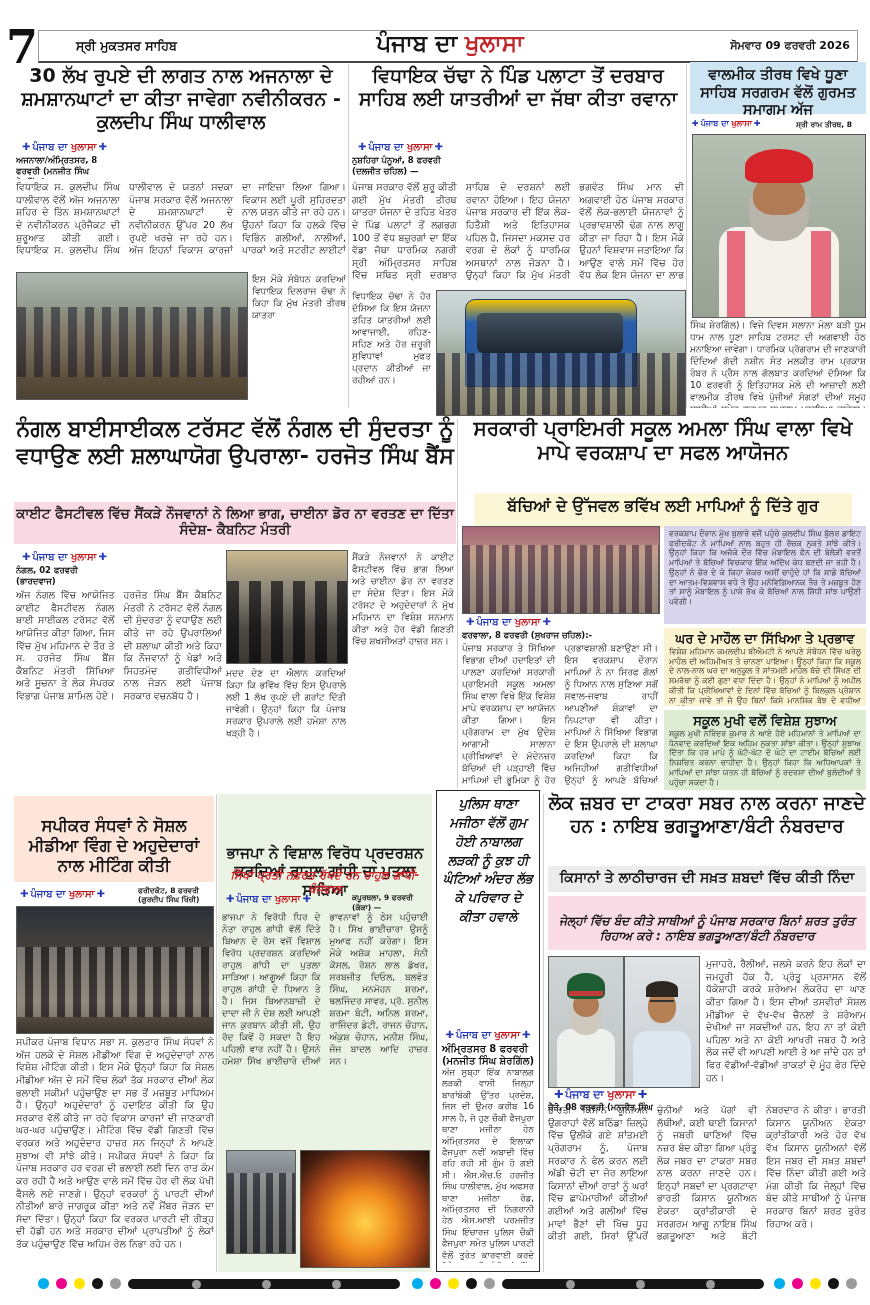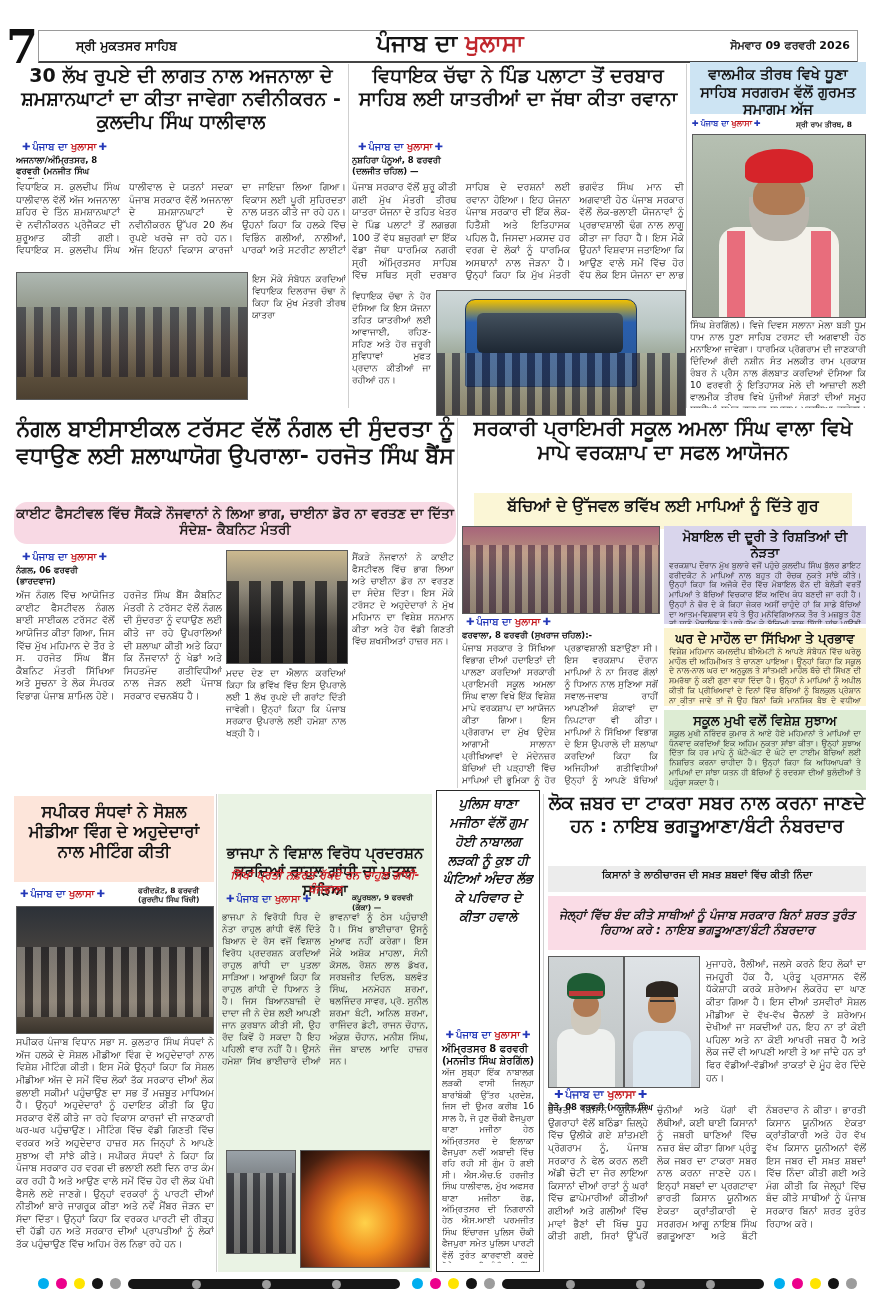--- a/index.html
+++ b/index.html
@@ -73,57 +73,56 @@
 <div class="photo" style="left:692px;top:134px;width:172px;height:182px;background:linear-gradient(180deg,#b6c0b2 0%,#a8b2a4 40%,#98a294 100%);">
   <div style="position:absolute;left:26px;top:92px;width:120px;height:90px;background:#f3f1ea;border-radius:18px 18px 0 0;"></div>
   <div style="position:absolute;left:34px;top:96px;width:104px;height:86px;background:linear-gradient(90deg,#e86d7c 0 18px,transparent 18px 84px,#e86d7c 84px 104px);"></div>
   <div style="position:absolute;left:56px;top:62px;width:60px;height:44px;background:#b9b4ab;border-radius:0 0 26px 26px;"></div>
   <div style="position:absolute;left:60px;top:40px;width:52px;height:40px;background:#b07b55;border-radius:50% 50% 40% 40%;"></div>
   <div style="position:absolute;left:52px;top:14px;width:68px;height:34px;background:#d6242a;border-radius:50% 50% 20% 20%;"></div>
 </div>
 <div class="abs body-txt" style="left:690px;top:320px;width:176px;height:88px;font-size:9px;">ਸਿੰਘ ਸ਼ੇਰਗਿੱਲ)। ਵਿਜੇ ਦਿਵਸ ਸਲਾਨਾ ਮੇਲਾ ਬੜੀ ਧੂਮ ਧਾਮ ਨਾਲ ਧੂਣਾ ਸਾਹਿਬ ਟਰਸਟ ਦੀ ਅਗਵਾਈ ਹੇਠ ਮਨਾਇਆ ਜਾਵੇਗਾ। ਧਾਰਮਿਕ ਪ੍ਰੋਗਰਾਮ ਦੀ ਜਾਣਕਾਰੀ ਦਿੰਦਿਆਂ ਗੱਦੀ ਨਸ਼ੀਨ ਸੰਤ ਮਲਕੀਤ ਰਾਮ ਪ੍ਰਕਾਸ਼ ਰੰਬਰ ਨੇ ਪ੍ਰੈਸ ਨਾਲ ਗੱਲਬਾਤ ਕਰਦਿਆਂ ਦੱਸਿਆ ਕਿ 10 ਫਰਵਰੀ ਨੂੰ ਇਤਿਹਾਸਕ ਮੇਲੇ ਦੀ ਆਜ਼ਾਦੀ ਲਈ ਵਾਲਮੀਕ ਤੀਰਥ ਵਿਖੇ ਪੁੱਜੀਆਂ ਸੰਗਤਾਂ ਦੀਆਂ ਸਮੂਹ ਸਾਥੀਆਂ ਸਮੇਤ ਗੁਰਮਤ ਸਮਾਗਮ ਮਨਾਇਆ ਜਾਵੇਗਾ। ਇਸ ਮੌਕੇ ਸਮੂਹ ਸੇਵਾਦਾਰਾਂ ਦੀਆਂ ਡਿਊਟੀਆਂ ਲਗਾ ਦਿੱਤੀਆਂ ਗਈਆਂ ਹਨ ਅਤੇ ਤਿਆਰੀਆਂ ਮੁਕੰਮਲ ਕਰ ਲਈਆਂ ਗਈਆਂ ਹਨ।</div>
 
 <div class="abs hl" style="left:14px;top:416px;width:442px;height:84px;font-size:22px;">ਨੰਗਲ ਬਾਈਸਾਈਕਲ ਟਰੱਸਟ ਵੱਲੋਂ ਨੰਗਲ ਦੀ ਸੁੰਦਰਤਾ ਨੂੰ ਵਧਾਉਣ ਲਈ ਸ਼ਲਾਘਾਯੋਗ ਉਪਰਾਲਾ- ਹਰਜੋਤ ਸਿੰਘ ਬੈਂਸ</div>
-<div class="abs hl" style="left:14px;top:502px;width:442px;height:42px;font-size:13.5px;background:#f8d9e4;padding-top:3px;box-sizing:border-box;color:#26211f;border-radius:13px;">ਕਾਈਟ ਫੈਸਟੀਵਲ ਵਿੱਚ ਸੈਂਕੜੇ ਨੌਜਵਾਨਾਂ ਨੇ ਲਿਆ ਭਾਗ, ਚਾਈਨਾ ਡੋਰ ਨਾ ਵਰਤਣ ਦਾ ਦਿੱਤਾ ਸੰਦੇਸ਼- ਕੈਬਨਿਟ ਮੰਤਰੀ</div>
+<div class="abs hl" style="left:14px;top:502px;width:442px;height:42px;font-size:13.5px;background:#f8d9e4;padding-top:3px;box-sizing:border-box;color:#26211f;">ਕਾਈਟ ਫੈਸਟੀਵਲ ਵਿੱਚ ਸੈਂਕੜੇ ਨੌਜਵਾਨਾਂ ਨੇ ਲਿਆ ਭਾਗ, ਚਾਈਨਾ ਡੋਰ ਨਾ ਵਰਤਣ ਦਾ ਦਿੱਤਾ ਸੰਦੇਸ਼- ਕੈਬਨਿਟ ਮੰਤਰੀ</div>
 <div class="abs marker" style="left:20px;top:551px;width:150px;">
   <span class="p">✚</span><span class="b">ਪੰਜਾਬ ਦਾ</span> <span class="r">ਖੁਲਾਸਾ</span><span class="p">✚</span>
 </div>
-<div class="abs byline" style="left:16px;top:565px;width:100px;font-size:8.5px;height:22px;overflow:hidden;">ਨੰਗਲ, 06 ਫਰਵਰੀ (ਭਾਰਦਵਾਜ)</div>
+<div class="abs byline" style="left:16px;top:565px;width:100px;font-size:8.5px;height:22px;overflow:hidden;">ਨੰਗਲ, 02 ਫਰਵਰੀ (ਭਾਰਦਵਾਜ)</div>
 <div class="abs body-txt cols2" style="left:16px;top:589px;width:206px;height:200px;">ਅੱਜ ਨੰਗਲ ਵਿੱਚ ਆਯੋਜਿਤ ਕਾਈਟ ਫੈਸਟੀਵਲ ਨੰਗਲ ਬਾਈ ਸਾਈਕਲ ਟਰੱਸਟ ਵੱਲੋਂ ਆਯੋਜਿਤ ਕੀਤਾ ਗਿਆ, ਜਿਸ ਵਿੱਚ ਮੁੱਖ ਮਹਿਮਾਨ ਦੇ ਤੌਰ ਤੇ ਸ. ਹਰਜੋਤ ਸਿੰਘ ਬੈਂਸ ਕੈਬਨਿਟ ਮੰਤਰੀ ਸਿੱਖਿਆ ਅਤੇ ਸੂਚਨਾ ਤੇ ਲੋਕ ਸੰਪਰਕ ਵਿਭਾਗ ਪੰਜਾਬ ਸ਼ਾਮਿਲ ਹੋਏ। ਹਰਜੋਤ ਸਿੰਘ ਬੈਂਸ ਕੈਬਨਿਟ ਮੰਤਰੀ ਨੇ ਟਰੱਸਟ ਵੱਲੋਂ ਨੰਗਲ ਦੀ ਸੁੰਦਰਤਾ ਨੂੰ ਵਧਾਉਣ ਲਈ ਕੀਤੇ ਜਾ ਰਹੇ ਉਪਰਾਲਿਆਂ ਦੀ ਸ਼ਲਾਘਾ ਕੀਤੀ ਅਤੇ ਕਿਹਾ ਕਿ ਨੌਜਵਾਨਾਂ ਨੂੰ ਖੇਡਾਂ ਅਤੇ ਸਿਹਤਮੰਦ ਗਤੀਵਿਧੀਆਂ ਨਾਲ ਜੋੜਨ ਲਈ ਪੰਜਾਬ ਸਰਕਾਰ ਵਚਨਬੱਧ ਹੈ।</div>
 <div class="photo" style="left:226px;top:550px;width:120px;height:112px;background:linear-gradient(180deg,#cbb98f 0%,#8a8578 35%,#3b3834 70%,#26231f 100%);">
   <div style="position:absolute;left:0;top:30px;width:100%;height:82px;background:repeating-linear-gradient(90deg,rgba(15,15,18,.7) 0 12px,rgba(150,140,120,.2) 12px 22px);"></div>
 </div>
 <div class="abs body-txt" style="left:226px;top:668px;width:120px;height:120px;font-size:9px;">ਮਦਦ ਦੇਣ ਦਾ ਐਲਾਨ ਕਰਦਿਆਂ ਕਿਹਾ ਕਿ ਭਵਿੱਖ ਵਿੱਚ ਇਸ ਉਪਰਾਲੇ ਲਈ 1 ਲੱਖ ਰੁਪਏ ਦੀ ਗਰਾਂਟ ਦਿੱਤੀ ਜਾਵੇਗੀ। ਉਨ੍ਹਾਂ ਕਿਹਾ ਕਿ ਪੰਜਾਬ ਸਰਕਾਰ ਉਪਰਾਲੇ ਲਈ ਹਮੇਸ਼ਾ ਨਾਲ ਖੜ੍ਹੀ ਹੈ।</div>
 <div class="abs body-txt" style="left:352px;top:552px;width:102px;height:236px;font-size:9px;">ਸੈਂਕੜੇ ਨੌਜਵਾਨਾਂ ਨੇ ਕਾਈਟ ਫੈਸਟੀਵਲ ਵਿੱਚ ਭਾਗ ਲਿਆ ਅਤੇ ਚਾਈਨਾ ਡੋਰ ਨਾ ਵਰਤਣ ਦਾ ਸੰਦੇਸ਼ ਦਿੱਤਾ। ਇਸ ਮੌਕੇ ਟਰੱਸਟ ਦੇ ਅਹੁਦੇਦਾਰਾਂ ਨੇ ਮੁੱਖ ਮਹਿਮਾਨ ਦਾ ਵਿਸ਼ੇਸ਼ ਸਨਮਾਨ ਕੀਤਾ ਅਤੇ ਹੋਰ ਵੱਡੀ ਗਿਣਤੀ ਵਿੱਚ ਸ਼ਖਸੀਅਤਾਂ ਹਾਜ਼ਰ ਸਨ।</div>
 
 <div class="abs hl" style="left:460px;top:416px;width:406px;height:74px;font-size:20px;">ਸਰਕਾਰੀ ਪ੍ਰਾਇਮਰੀ ਸਕੂਲ ਅਮਲਾ ਸਿੰਘ ਵਾਲਾ ਵਿਖੇ ਮਾਪੇ ਵਰਕਸ਼ਾਪ ਦਾ ਸਫਲ ਆਯੋਜਨ</div>
 <div class="abs hl" style="left:474px;top:493px;width:378px;height:36px;font-size:16px;background:#fbf6d6;padding-top:3px;box-sizing:border-box;">ਬੱਚਿਆਂ ਦੇ ਉੱਜਵਲ ਭਵਿੱਖ ਲਈ ਮਾਪਿਆਂ ਨੂੰ ਦਿੱਤੇ ਗੁਰ</div>
 <div class="photo" style="left:462px;top:526px;width:196px;height:86px;background:linear-gradient(180deg,#a8657a 0%,#b58e7d 30%,#8d7f76 60%,#6e6258 100%);">
   <div style="position:absolute;left:0;top:18px;width:100%;height:68px;background:repeating-linear-gradient(90deg,rgba(60,35,60,.5) 0 7px,rgba(220,200,170,.3) 7px 13px);"></div>
 </div>
 <div class="abs marker" style="left:464px;top:616px;width:150px;">
   <span class="p">✚</span><span class="b">ਪੰਜਾਬ ਦਾ</span> <span class="r">ਖੁਲਾਸਾ</span><span class="p">✚</span>
 </div>
 <div class="abs byline" style="left:462px;top:630px;width:196px;font-size:8.5px;height:11px;overflow:hidden;">ਫਰਵਾਲਾ, 8 ਫਰਵਰੀ (ਸੁਖਰਾਜ ਚਹਿਲ):-</div>
 <div class="abs body-txt cols2" style="left:462px;top:643px;width:196px;height:146px;font-size:9px;">ਪੰਜਾਬ ਸਰਕਾਰ ਤੇ ਸਿੱਖਿਆ ਵਿਭਾਗ ਦੀਆਂ ਹਦਾਇਤਾਂ ਦੀ ਪਾਲਣਾ ਕਰਦਿਆਂ ਸਰਕਾਰੀ ਪ੍ਰਾਇਮਰੀ ਸਕੂਲ ਅਮਲਾ ਸਿੰਘ ਵਾਲਾ ਵਿਖੇ ਇੱਕ ਵਿਸ਼ੇਸ਼ ਮਾਪੇ ਵਰਕਸ਼ਾਪ ਦਾ ਆਯੋਜਨ ਕੀਤਾ ਗਿਆ। ਇਸ ਪ੍ਰੋਗਰਾਮ ਦਾ ਮੁੱਖ ਉਦੇਸ਼ ਆਗਾਮੀ ਸਾਲਾਨਾ ਪ੍ਰੀਖਿਆਵਾਂ ਦੇ ਮੱਦੇਨਜ਼ਰ ਬੱਚਿਆਂ ਦੀ ਪੜ੍ਹਾਈ ਵਿੱਚ ਮਾਪਿਆਂ ਦੀ ਭੂਮਿਕਾ ਨੂੰ ਹੋਰ ਪ੍ਰਭਾਵਸ਼ਾਲੀ ਬਣਾਉਣਾ ਸੀ। ਇਸ ਵਰਕਸ਼ਾਪ ਦੌਰਾਨ ਮਾਪਿਆਂ ਨੇ ਨਾ ਸਿਰਫ ਗੱਲਾਂ ਨੂੰ ਧਿਆਨ ਨਾਲ ਸੁਣਿਆ ਸਗੋਂ ਸਵਾਲ-ਜਵਾਬ ਰਾਹੀਂ ਆਪਣੀਆਂ ਸ਼ੰਕਾਵਾਂ ਦਾ ਨਿਪਟਾਰਾ ਵੀ ਕੀਤਾ। ਮਾਪਿਆਂ ਨੇ ਸਿੱਖਿਆ ਵਿਭਾਗ ਦੇ ਇਸ ਉਪਰਾਲੇ ਦੀ ਸ਼ਲਾਘਾ ਕਰਦਿਆਂ ਕਿਹਾ ਕਿ ਅਜਿਹੀਆਂ ਗਤੀਵਿਧੀਆਂ ਉਨ੍ਹਾਂ ਨੂੰ ਆਪਣੇ ਬੱਚਿਆਂ ਦੀਆਂ ਲੋੜਾਂ ਨੂੰ ਸਮਝਣ ਵਿੱਚ ਮਦਦਗਾਰ ਸਾਬਤ ਹੁੰਦੀਆਂ ਹਨ।</div>
 
 <div class="abs" style="left:664px;top:526px;width:202px;height:98px;background:#d9d5ec;padding:3px 5px;box-sizing:border-box;overflow:hidden;">
-  <div class="boxhead" style="font-size:13px;">ਮੋਬਾਇਲ ਦੀ ਦੂਰੀ ਤੇ ਰਿਸ਼ਤਿਆਂ ਦੀ ਨੇੜਤਾ</div>
   <div class="body-txt" style="font-size:7.8px;line-height:1.25;">ਵਰਕਸ਼ਾਪ ਦੌਰਾਨ ਮੁੱਖ ਬੁਲਾਰੇ ਵਜੋਂ ਪਹੁੰਚੇ ਕੁਲਦੀਪ ਸਿੰਘ ਬੁੱਲਰ ਡਾਇਟ ਫਰੀਦਕੋਟ ਨੇ ਮਾਪਿਆਂ ਨਾਲ ਬਹੁਤ ਹੀ ਰੋਚਕ ਨੁਕਤੇ ਸਾਂਝੇ ਕੀਤੇ। ਉਨ੍ਹਾਂ ਕਿਹਾ ਕਿ ਅਜੋਕੇ ਦੌਰ ਵਿੱਚ ਮੋਬਾਇਲ ਫੋਨ ਦੀ ਬੇਲੋੜੀ ਵਰਤੋਂ ਮਾਪਿਆਂ ਤੇ ਬੱਚਿਆਂ ਵਿਚਕਾਰ ਇੱਕ ਅਦਿੱਖ ਕੰਧ ਬਣਦੀ ਜਾ ਰਹੀ ਹੈ। ਉਨ੍ਹਾਂ ਨੇ ਜ਼ੋਰ ਦੇ ਕੇ ਕਿਹਾ ਜੇਕਰ ਅਸੀਂ ਚਾਹੁੰਦੇ ਹਾਂ ਕਿ ਸਾਡੇ ਬੱਚਿਆਂ ਦਾ ਆਤਮ-ਵਿਸ਼ਵਾਸ ਵਧੇ ਤੇ ਉਹ ਮਨੋਵਿਗਿਆਨਕ ਤੌਰ ਤੇ ਮਜ਼ਬੂਤ ਹੋਣ ਤਾਂ ਸਾਨੂੰ ਮੋਬਾਇਲ ਨੂੰ ਪਾਸੇ ਰੱਖ ਕੇ ਬੱਚਿਆਂ ਨਾਲ ਸਿੱਧੀ ਸਾਂਝ ਪਾਉਣੀ ਪਵੇਗੀ।</div>
 </div>
 <div class="abs" style="left:664px;top:628px;width:202px;height:78px;background:#fbf3cf;padding:3px 5px;box-sizing:border-box;overflow:hidden;">
   <div class="boxhead" style="font-size:13px;">ਘਰ ਦੇ ਮਾਹੌਲ ਦਾ ਸਿੱਖਿਆ ਤੇ ਪ੍ਰਭਾਵ</div>
   <div class="body-txt" style="font-size:7.8px;line-height:1.25;">ਵਿਸ਼ੇਸ਼ ਮਹਿਮਾਨ ਕਮਲਦੀਪ ਬੀਐਮਟੀ ਨੇ ਆਪਣੇ ਸੰਬੋਧਨ ਵਿੱਚ ਘਰੇਲੂ ਮਾਹੌਲ ਦੀ ਅਹਿਮੀਅਤ ਤੇ ਚਾਨਣਾ ਪਾਇਆ। ਉਨ੍ਹਾਂ ਕਿਹਾ ਕਿ ਸਕੂਲ ਦੇ ਨਾਲ-ਨਾਲ ਘਰ ਦਾ ਅਨੁਕੂਲ ਤੇ ਸਾਂਤਮਈ ਮਾਹੌਲ ਬੱਚੇ ਦੀ ਸਿੱਖਣ ਦੀ ਸਮਰੱਥਾ ਨੂੰ ਕਈ ਗੁਣਾ ਵਧਾ ਦਿੰਦਾ ਹੈ। ਉਨ੍ਹਾਂ ਨੇ ਮਾਪਿਆਂ ਨੂੰ ਅਪੀਲ ਕੀਤੀ ਕਿ ਪ੍ਰੀਖਿਆਵਾਂ ਦੇ ਦਿਨਾਂ ਵਿੱਚ ਬੱਚਿਆਂ ਨੂੰ ਬਿਲਕੁਲ ਪ੍ਰੇਸ਼ਾਨ ਨਾ ਕੀਤਾ ਜਾਵੇ ਤਾਂ ਜੋ ਉਹ ਬਿਨਾਂ ਕਿਸੇ ਮਾਨਸਿਕ ਬੋਝ ਦੇ ਵਧੀਆ ਨਤੀਜੇ ਹਾਸਲ ਕਰ ਸਕਣ।</div>
 </div>
 <div class="abs" style="left:664px;top:710px;width:202px;height:80px;background:#ddecd3;padding:3px 5px;box-sizing:border-box;overflow:hidden;">
   <div class="boxhead" style="font-size:13px;">ਸਕੂਲ ਮੁਖੀ ਵਲੋਂ ਵਿਸ਼ੇਸ਼ ਸੁਝਾਅ</div>
   <div class="body-txt" style="font-size:7.8px;line-height:1.25;">ਸਕੂਲ ਮੁਖੀ ਨਰਿੰਦਰ ਕੁਮਾਰ ਨੇ ਆਏ ਹੋਏ ਮਹਿਮਾਨਾਂ ਤੇ ਮਾਪਿਆਂ ਦਾ ਧੰਨਵਾਦ ਕਰਦਿਆਂ ਇਕ ਅਹਿਮ ਨੁਕਤਾ ਸਾਂਝਾ ਕੀਤਾ। ਉਨ੍ਹਾਂ ਸੁਝਾਅ ਦਿੱਤਾ ਕਿ ਹਰ ਮਾਪੇ ਨੂੰ ਘੱਟੋ-ਘੱਟ ਦੋ ਘੰਟੇ ਦਾ ਟਾਈਮ ਬੱਚਿਆਂ ਲਈ ਨਿਸ਼ਚਿਤ ਕਰਨਾ ਚਾਹੀਦਾ ਹੈ। ਉਨ੍ਹਾਂ ਕਿਹਾ ਕਿ ਅਧਿਆਪਕਾਂ ਤੇ ਮਾਪਿਆਂ ਦਾ ਸਾਂਝਾ ਯਤਨ ਹੀ ਬੱਚਿਆਂ ਨੂੰ ਰਦਰਸਾ ਦੀਆਂ ਬੁਲੰਦੀਆਂ ਤੇ ਪਹੁੰਚਾ ਸਕਦਾ ਹੈ।</div>
 </div>
 
-<div class="abs hl" style="left:14px;top:796px;width:200px;height:86px;font-size:16.5px;background:#fde5da;padding-top:6px;box-sizing:border-box;">ਸਪੀਕਰ ਸੰਧਵਾਂ ਨੇ ਸੋਸ਼ਲ ਮੀਡੀਆ ਵਿੰਗ ਦੇ ਅਹੁਦੇਦਾਰਾਂ ਨਾਲ ਮੀਟਿੰਗ ਕੀਤੀ</div>
+<div class="abs hl" style="left:14px;top:796px;width:200px;height:86px;font-size:16.5px;background:#fde5da;padding-top:20px;box-sizing:border-box;">ਸਪੀਕਰ ਸੰਧਵਾਂ ਨੇ ਸੋਸ਼ਲ ਮੀਡੀਆ ਵਿੰਗ ਦੇ ਅਹੁਦੇਦਾਰਾਂ ਨਾਲ ਮੀਟਿੰਗ ਕੀਤੀ</div>
 <div class="abs marker" style="left:18px;top:888px;width:118px;">
   <span class="p">✚</span><span class="b">ਪੰਜਾਬ ਦਾ</span> <span class="r">ਖੁਲਾਸਾ</span><span class="p">✚</span>
 </div>
 <div class="abs byline" style="left:138px;top:886px;width:76px;font-size:7.5px;line-height:1.25;height:18px;overflow:hidden;">ਫਰੀਦਕੋਟ, 8 ਫਰਵਰੀ (ਗੁਰਦੀਪ ਸਿੰਘ ਖਿੱਚੀ)</div>
 <div class="photo" style="left:16px;top:906px;width:196px;height:126px;background:linear-gradient(180deg,#2c3138 0%,#4a4540 40%,#6b5f52 75%,#3a342c 100%);">
   <div style="position:absolute;left:0;top:40px;width:100%;height:70px;background:repeating-linear-gradient(90deg,rgba(220,215,205,.35) 0 8px,rgba(20,20,25,.5) 8px 16px);"></div>
 </div>
 <div class="abs body-txt" style="left:16px;top:1036px;width:198px;height:232px;">ਸਪੀਕਰ ਪੰਜਾਬ ਵਿਧਾਨ ਸਭਾ ਸ. ਕੁਲਤਾਰ ਸਿੰਘ ਸੰਧਵਾਂ ਨੇ ਅੱਜ ਹਲਕੇ ਦੇ ਸੋਸ਼ਲ ਮੀਡੀਆ ਵਿੰਗ ਦੇ ਅਹੁਦੇਦਾਰਾਂ ਨਾਲ ਵਿਸ਼ੇਸ਼ ਮੀਟਿੰਗ ਕੀਤੀ। ਇਸ ਮੌਕੇ ਉਨ੍ਹਾਂ ਕਿਹਾ ਕਿ ਸੋਸ਼ਲ ਮੀਡੀਆ ਅੱਜ ਦੇ ਸਮੇਂ ਵਿੱਚ ਲੋਕਾਂ ਤੱਕ ਸਰਕਾਰ ਦੀਆਂ ਲੋਕ ਭਲਾਈ ਸਕੀਮਾਂ ਪਹੁੰਚਾਉਣ ਦਾ ਸਭ ਤੋਂ ਮਜ਼ਬੂਤ ਮਾਧਿਅਮ ਹੈ। ਉਨ੍ਹਾਂ ਅਹੁਦੇਦਾਰਾਂ ਨੂੰ ਹਦਾਇਤ ਕੀਤੀ ਕਿ ਉਹ ਸਰਕਾਰ ਵੱਲੋਂ ਕੀਤੇ ਜਾ ਰਹੇ ਵਿਕਾਸ ਕਾਰਜਾਂ ਦੀ ਜਾਣਕਾਰੀ ਘਰ-ਘਰ ਪਹੁੰਚਾਉਣ। ਮੀਟਿੰਗ ਵਿੱਚ ਵੱਡੀ ਗਿਣਤੀ ਵਿੱਚ ਵਰਕਰ ਅਤੇ ਅਹੁਦੇਦਾਰ ਹਾਜ਼ਰ ਸਨ ਜਿਨ੍ਹਾਂ ਨੇ ਆਪਣੇ ਸੁਝਾਅ ਵੀ ਸਾਂਝੇ ਕੀਤੇ। ਸਪੀਕਰ ਸੰਧਵਾਂ ਨੇ ਕਿਹਾ ਕਿ ਪੰਜਾਬ ਸਰਕਾਰ ਹਰ ਵਰਗ ਦੀ ਭਲਾਈ ਲਈ ਦਿਨ ਰਾਤ ਕੰਮ ਕਰ ਰਹੀ ਹੈ ਅਤੇ ਆਉਣ ਵਾਲੇ ਸਮੇਂ ਵਿੱਚ ਹੋਰ ਵੀ ਲੋਕ ਪੱਖੀ ਫੈਸਲੇ ਲਏ ਜਾਣਗੇ। ਉਨ੍ਹਾਂ ਵਰਕਰਾਂ ਨੂੰ ਪਾਰਟੀ ਦੀਆਂ ਨੀਤੀਆਂ ਬਾਰੇ ਜਾਗਰੂਕ ਕੀਤਾ ਅਤੇ ਨਵੇਂ ਮੈਂਬਰ ਜੋੜਨ ਦਾ ਸੱਦਾ ਦਿੱਤਾ। ਉਨ੍ਹਾਂ ਕਿਹਾ ਕਿ ਵਰਕਰ ਪਾਰਟੀ ਦੀ ਰੀੜ੍ਹ ਦੀ ਹੱਡੀ ਹਨ ਅਤੇ ਸਰਕਾਰ ਦੀਆਂ ਪ੍ਰਾਪਤੀਆਂ ਨੂੰ ਲੋਕਾਂ ਤੱਕ ਪਹੁੰਚਾਉਣ ਵਿੱਚ ਅਹਿਮ ਰੋਲ ਨਿਭਾ ਰਹੇ ਹਨ।</div>
 
 <div class="abs" style="left:218px;top:794px;width:214px;height:478px;background:#eaf3e4;"></div>
@@ -142,22 +141,22 @@
 <div class="abs" style="left:436px;top:790px;width:104px;height:482px;border:1.5px solid #2a2a2a;background:#fff;box-sizing:border-box;padding:4px 5px;overflow:hidden;">
   <div class="hl" style="font-size:13px;font-style:italic;line-height:1.45;height:232px;overflow:hidden;">ਪੁਲਿਸ ਥਾਣਾ ਮਜੀਠਾ ਵੱਲੋਂ ਗੁਮ ਹੋਈ ਨਾਬਾਲਗ ਲੜਕੀ ਨੂੰ ਕੁਝ ਹੀ ਘੰਟਿਆਂ ਅੰਦਰ ਲੱਭ ਕੇ ਪਰਿਵਾਰ ਦੇ ਕੀਤਾ ਹਵਾਲੇ</div>
   <div class="marker" style="text-align:center;margin:2px 0;">
     <span class="p">✚</span><span class="b">ਪੰਜਾਬ ਦਾ</span> <span class="r">ਖੁਲਾਸਾ</span><span class="p">✚</span>
   </div>
   <div class="byline" style="font-size:10px;">ਅੰਮ੍ਰਿਤਸਰ 8 ਫਰਵਰੀ (ਮਨਜੀਤ ਸਿੰਘ ਸ਼ੇਰਗਿੱਲ)</div>
   <div class="body-txt" style="font-size:8.6px;height:196px;">ਅੱਜ ਸੁਬ੍ਹਾ ਇੱਕ ਨਾਬਾਲਗ ਲੜਕੀ ਵਾਸੀ ਜਿਲ੍ਹਾ ਬਾਰਾਂਬੰਕੀ ਉੱਤਰ ਪ੍ਰਦੇਸ਼, ਜਿਸ ਦੀ ਉਮਰ ਕਰੀਬ 16 ਸਾਲ ਹੈ, ਜੋ ਹੁਣ ਚੌਕੀ ਫੈਜਪੁਰਾ ਥਾਣਾ ਮਜੀਠਾ ਹੇਠ ਅੰਮ੍ਰਿਤਸਰ ਦੇ ਇਲਾਕਾ ਫੈਜਪੁਰਾ ਨਵੀਂ ਅਬਾਦੀ ਵਿੱਚ ਰਹਿ ਰਹੀ ਸੀ ਗੁੰਮ ਹੋ ਗਈ ਸੀ। ਐਸ.ਐਚ.ਓ ਹਰਜੀਤ ਸਿੰਘ ਧਾਲੀਵਾਲ, ਮੁੱਖ ਅਫਸਰ ਥਾਣਾ ਮਜੀਠਾ ਰੋਡ, ਅੰਮ੍ਰਿਤਸਰ ਦੀ ਨਿਗਰਾਨੀ ਹੇਠ ਐਸ.ਆਈ ਪਰਮਜੀਤ ਸਿੰਘ ਇੰਚਾਰਜ ਪੁਲਿਸ ਚੌਕੀ ਫੈਜਪੁਰਾ ਸਮੇਤ ਪੁਲਿਸ ਪਾਰਟੀ ਵੱਲੋਂ ਤੁਰੰਤ ਕਾਰਵਾਈ ਕਰਦੇ ਹੋਏ ਕੁਝ ਹੀ ਘੰਟਿਆਂ ਵਿੱਚ ਗੁੰਮ ਹੋਈ ਨਾਬਾਲਗ ਲੜਕੀ ਦੀ ਤਲਾਸ਼ ਕਰਕੇ ਬਰਾਮਦ ਕੀਤਾ ਅਤੇ ਲੜਕੀ ਨੂੰ ਉਸਦੇ ਵਾਰਸ ਮਾਤਾ ਪਿਤਾ ਅਤੇ ਉਸ ਦੀ ਮਾਸੀ ਦੇ ਹਵਾਲੇ ਕੀਤਾ ਗਿਆ</div>
 </div>
 
 <div class="abs hl" style="left:548px;top:792px;width:318px;height:70px;font-size:18.5px;">ਲੋਕ ਜ਼ਬਰ ਦਾ ਟਾਕਰਾ ਸਬਰ ਨਾਲ ਕਰਨਾ ਜਾਣਦੇ ਹਨ : ਨਾਇਬ ਭਗਤੂਆਣਾ/ਬੰਟੀ ਨੰਬਰਦਾਰ</div>
-<div class="abs hl" style="left:548px;top:866px;width:318px;height:26px;font-size:10px;background:#ececec;padding-top:3px;box-sizing:border-box;">ਕਿਸਾਨਾਂ ਤੇ ਲਾਠੀਚਾਰਜ ਦੀ ਸਖ਼ਤ ਸ਼ਬਦਾਂ ਵਿੱਚ ਕੀਤੀ ਨਿੰਦਾ</div>
-<div class="abs hl" style="left:548px;top:896px;width:318px;height:54px;font-size:12px;background:#fadce6;font-style:italic;padding-top:12px;box-sizing:border-box;">ਜੇਲ੍ਹਾਂ ਵਿੱਚ ਬੰਦ ਕੀਤੇ ਸਾਥੀਆਂ ਨੂੰ ਪੰਜਾਬ ਸਰਕਾਰ ਬਿਨਾਂ ਸ਼ਰਤ ਤੁਰੰਤ ਰਿਹਾਅ ਕਰੇ : ਨਾਇਬ ਭਗਤੂਆਣਾ/ਬੰਟੀ ਨੰਬਰਦਾਰ</div>
+<div class="abs hl" style="left:548px;top:866px;width:318px;height:26px;font-size:14px;background:#ececec;padding-top:3px;box-sizing:border-box;">ਕਿਸਾਨਾਂ ਤੇ ਲਾਠੀਚਾਰਜ ਦੀ ਸਖ਼ਤ ਸ਼ਬਦਾਂ ਵਿੱਚ ਕੀਤੀ ਨਿੰਦਾ</div>
+<div class="abs hl" style="left:548px;top:896px;width:318px;height:54px;font-size:12px;background:#fadce6;font-style:italic;padding-top:18px;box-sizing:border-box;">ਜੇਲ੍ਹਾਂ ਵਿੱਚ ਬੰਦ ਕੀਤੇ ਸਾਥੀਆਂ ਨੂੰ ਪੰਜਾਬ ਸਰਕਾਰ ਬਿਨਾਂ ਸ਼ਰਤ ਤੁਰੰਤ ਰਿਹਾਅ ਕਰੇ : ਨਾਇਬ ਭਗਤੂਆਣਾ/ਬੰਟੀ ਨੰਬਰਦਾਰ</div>
 <div class="photo" style="left:548px;top:956px;width:74px;height:130px;background:linear-gradient(180deg,#cfd4d6 0%,#bfc4c4 100%);">
   <div style="position:absolute;left:8px;top:72px;width:58px;height:58px;background:#eef0ee;border-radius:14px 14px 0 0;"></div>
   <div style="position:absolute;left:22px;top:52px;width:30px;height:26px;background:#cfc9bd;border-radius:0 0 14px 14px;"></div>
   <div style="position:absolute;left:24px;top:36px;width:26px;height:24px;background:#b07b55;border-radius:50%;"></div>
   <div style="position:absolute;left:18px;top:16px;width:38px;height:26px;background:#1e5c34;border-radius:50% 50% 20% 20%;"></div>
   <div style="position:absolute;left:20px;top:34px;width:34px;height:5px;background:#c23a3a;"></div>
 </div>
 <div class="photo" style="left:624px;top:956px;width:74px;height:130px;background:linear-gradient(180deg,#dfe3e6 0%,#c8cdd2 100%);">
   <div style="position:absolute;left:8px;top:74px;width:58px;height:56px;background:#dce7ef;border-radius:14px 14px 0 0;"></div>
   <div style="position:absolute;left:23px;top:34px;width:28px;height:32px;background:#b68055;border-radius:46%;"></div>

